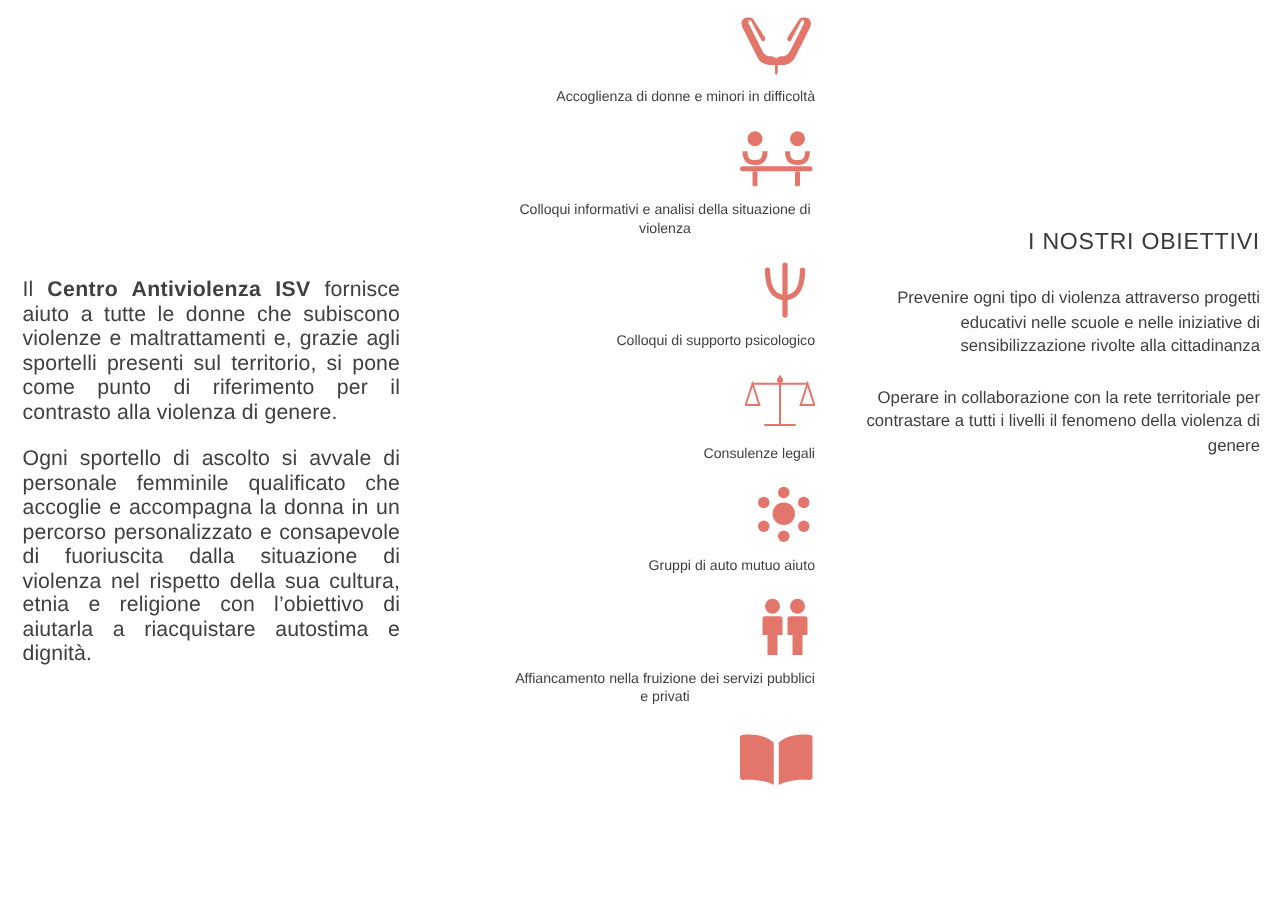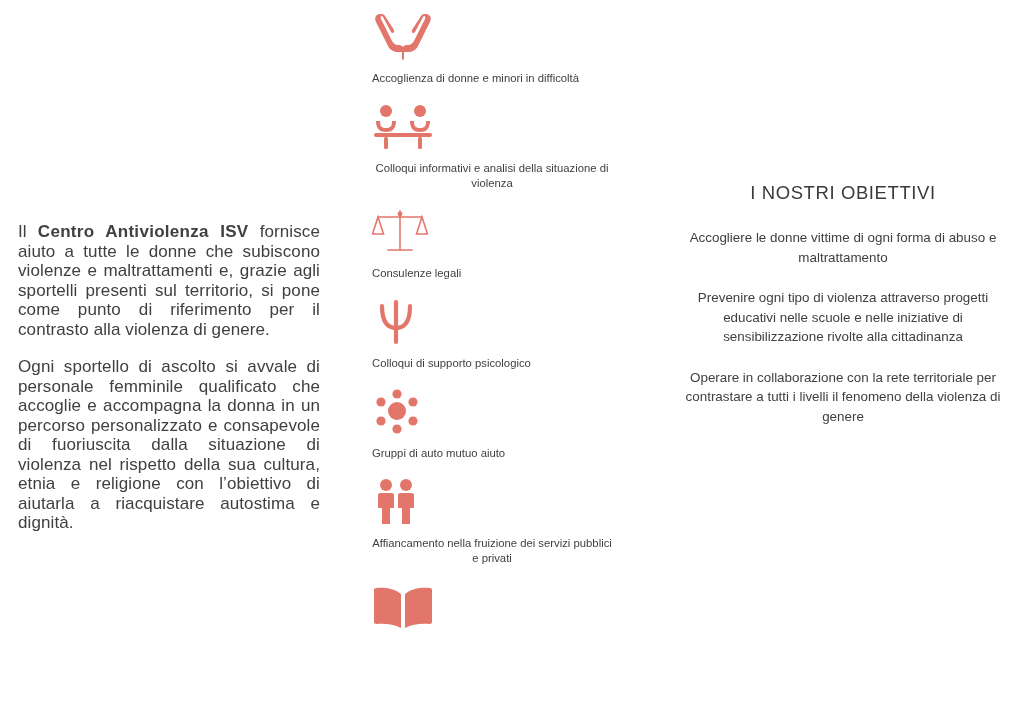--- a/index.html
+++ b/index.html
@@ -51,21 +51,21 @@
     top: 10px;
     width: 280px;
     display: flex;
     flex-direction: column;
     align-items: center;
   }
   .service-item {
     width: 100%;
     display: flex;
     flex-direction: column;
-    align-items: flex-start;
+    align-items: flex-end;
     margin-bottom: 14px;
   }
   .service-icon {
     height: 54px;
     display: flex;
     align-items: center;
     justify-content: center;
   }
   .service-label {
     margin-top: 7px;
@@ -75,21 +75,21 @@
     color: #3f3f3f;
     max-width: 240px;
   }
 
   
   .right-col {
     position: absolute;
     left: 678px;
     top: 182px;
     width: 330px;
-    text-align: center;
+    text-align: right;
   }
   .right-title {
     font-size: 18.5px;
     letter-spacing: 0.6px;
     color: #3a3a3a;
     margin-bottom: 24px;
     font-weight: normal;
   }
   .objective {
     font-size: 13.4px;
@@ -135,52 +135,52 @@
             <circle cx="48" cy="8" r="6"></circle>
             <path d="M4 18 C4 26 8 29 14 29 C20 29 24 26 24 18 L20 18 C20 24 18 25 14 25 C10 25 8 24 8 18 Z"></path>
             <path d="M38 18 C38 26 42 29 48 29 C54 29 58 26 58 18 L54 18 C54 24 52 25 48 25 C44 25 42 24 42 18 Z"></path>
             <rect x="2" y="30" width="58" height="4" rx="2"></rect>
             <rect x="12" y="34" width="4" height="12" rx="1.5"></rect>
             <rect x="46" y="34" width="4" height="12" rx="1.5"></rect>
           </g>
         </svg>
       </div>
       <div class="service-label">Colloqui informativi e analisi della situazione di violenza</div>
+    </div>
+
+    <div class="service-item">
+      <div class="service-icon">
+        <svg width="48" height="48" viewBox="0 0 48 48">
+          <g stroke="#e3766b" stroke-width="4.2" fill="none" stroke-linecap="round">
+            <path d="M10 8 C10 24 16 30 24 30 C32 30 38 24 38 8"></path>
+            <line x1="24" y1="4" x2="24" y2="44"></line>
+          </g>
+        </svg>
+      </div>
+      <div class="service-label">Colloqui di supporto psicologico</div>
     </div>
 
     <div class="service-item">
       <div class="service-icon">
         <svg width="56" height="48" viewBox="0 0 56 48">
           <g stroke="#e3766b" stroke-width="1.6" fill="none" stroke-linecap="round">
             <line x1="28" y1="3" x2="28" y2="42"></line>
             <line x1="6" y1="9" x2="50" y2="9"></line>
             <line x1="16" y1="42" x2="40" y2="42"></line>
             <path d="M6 9 L0.5 26 L11.5 26 Z" fill="none"></path>
             <path d="M50 9 L44.5 26 L55.5 26 Z" fill="none"></path>
             <circle cx="28" cy="6" r="2.4" fill="#e3766b" stroke="none"></circle>
           </g>
         </svg>
       </div>
       <div class="service-label">Consulenze legali</div>
     </div>
 
     <div class="service-item">
       <div class="service-icon">
-        <svg width="48" height="48" viewBox="0 0 48 48">
-          <g stroke="#e3766b" stroke-width="4.2" fill="none" stroke-linecap="round">
-            <path d="M10 8 C10 24 16 30 24 30 C32 30 38 24 38 8"></path>
-            <line x1="24" y1="4" x2="24" y2="44"></line>
-          </g>
-        </svg>
-      </div>
-      <div class="service-label">Colloqui di supporto psicologico</div>
-    </div>
-
-    <div class="service-item">
-      <div class="service-icon">
         <svg width="50" height="46" viewBox="0 0 50 46">
           <g fill="#e3766b">
             <circle cx="25" cy="22" r="9"></circle>
             <circle cx="25" cy="5" r="4.6"></circle>
             <circle cx="41" cy="13" r="4.6"></circle>
             <circle cx="41" cy="32" r="4.6"></circle>
             <circle cx="25" cy="40" r="4.6"></circle>
             <circle cx="9" cy="32" r="4.6"></circle>
             <circle cx="9" cy="13" r="4.6"></circle>
           </g>
@@ -213,18 +213,17 @@
           </g>
         </svg>
       </div>
 
     </div>
 
   </div>
 
   <div class="right-col">
     <div class="right-title">I NOSTRI OBIETTIVI</div>
-    <div class="objective">Accogliere le donne vittime di ogni forma di abuso e maltrattamento</div>
     <div class="objective">Prevenire ogni tipo di violenza attraverso progetti educativi nelle scuole e nelle iniziative di sensibilizzazione rivolte alla cittadinanza</div>
     <div class="objective">Operare in collaborazione con la rete territoriale per contrastare a tutti i livelli il fenomeno della violenza di genere</div>
   </div>
 
 </div>
 
 </body></html>

